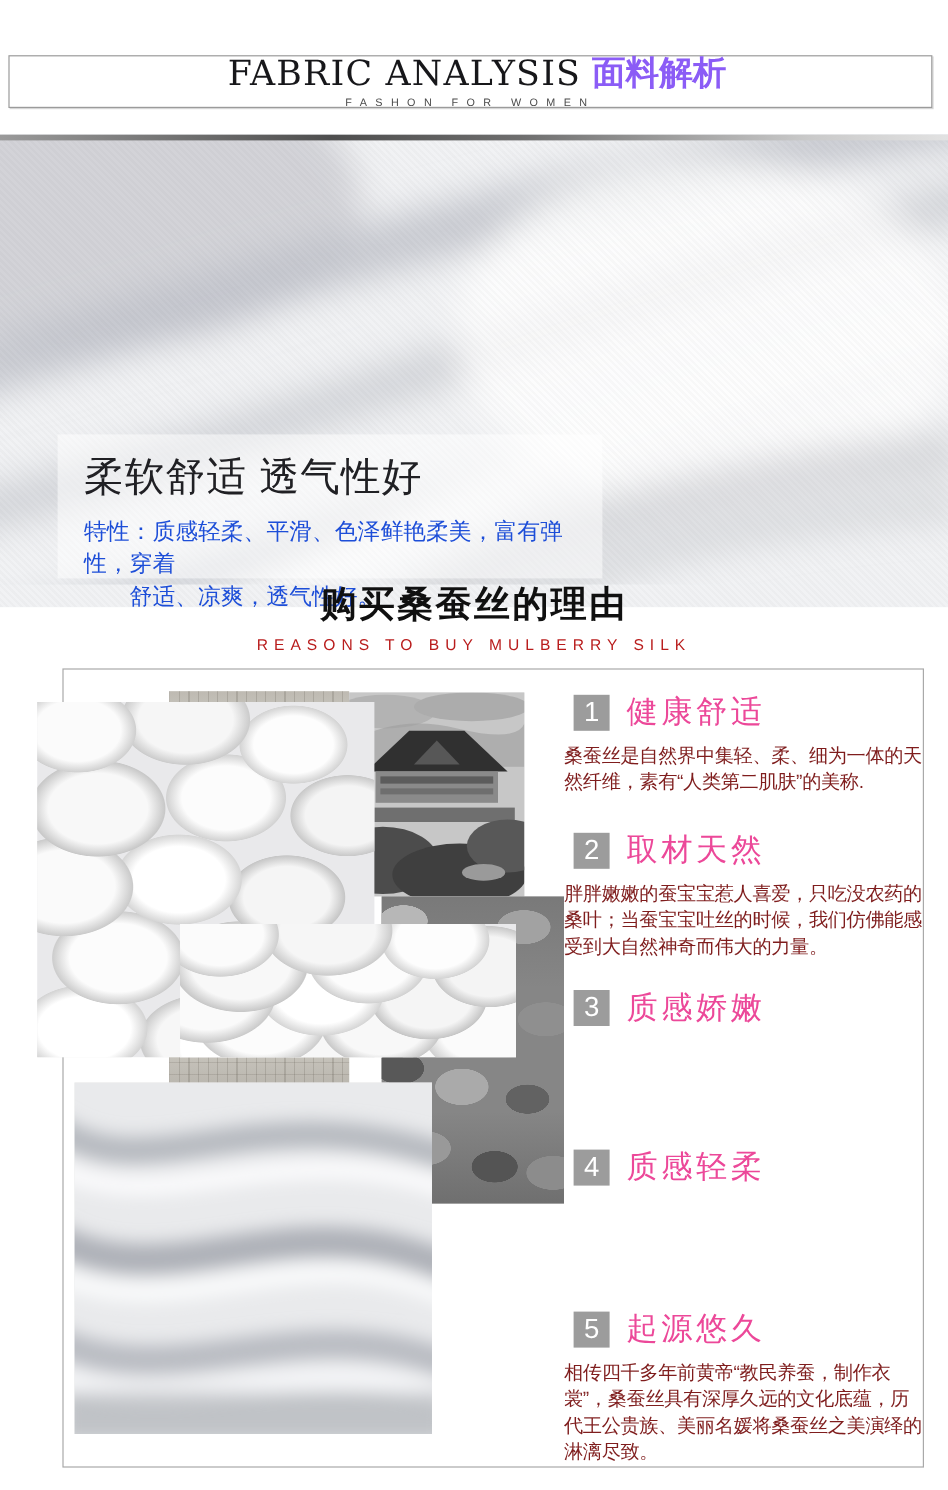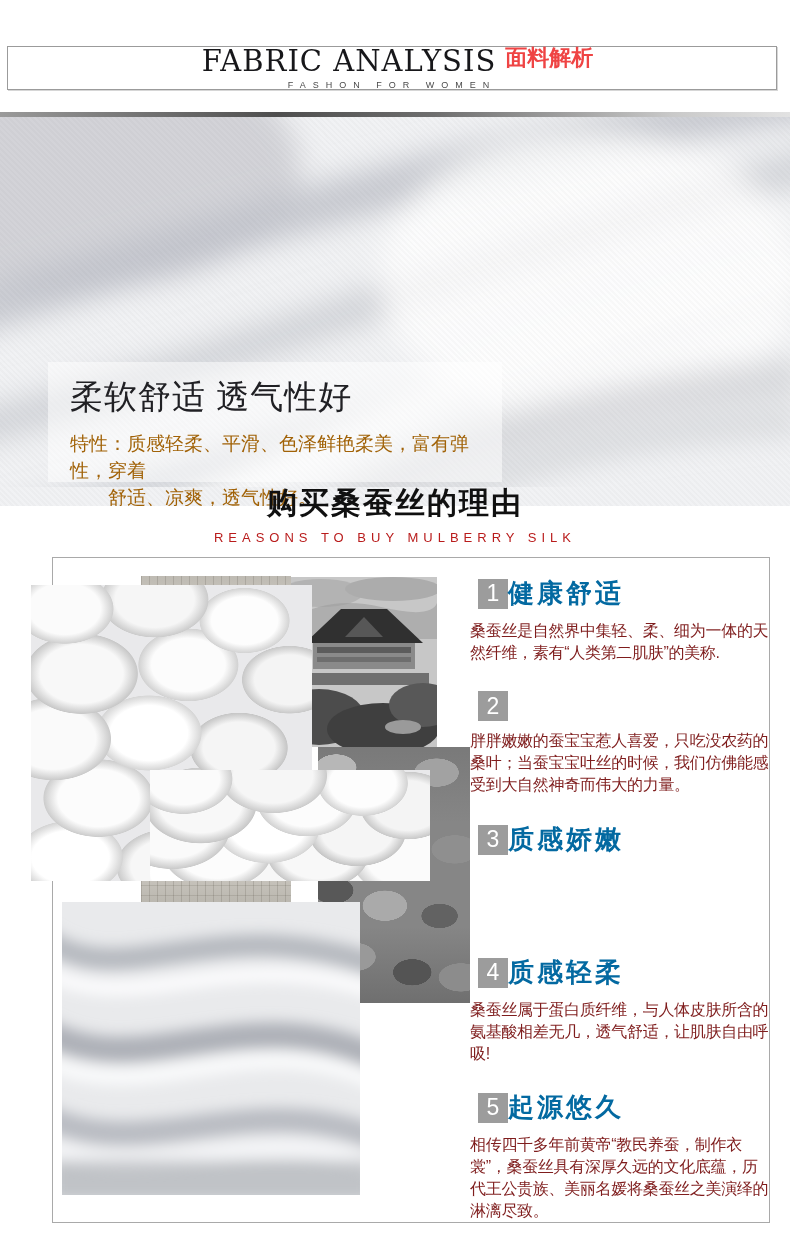--- a/index.html
+++ b/index.html
@@ -8,42 +8,42 @@
     font-family:"Liberation Sans","DejaVu Sans",sans-serif;
     overflow:hidden;
   }
   
   .header-box{
     position:absolute;left:7px;top:46px;width:768px;height:42px;
     border:1px solid #9b9b9b;box-shadow:1px 1px 0 #d6d6d6;
     display:flex;flex-direction:column;align-items:center;justify-content:center;
     background:#fff;
   }
-  .title-row{display:flex;gap:9px;line-height:1;margin-left:11px;}
+  .title-row{display:flex;align-items:center;gap:9px;line-height:1;margin-left:11px;}
   .title-en{font-family:"DejaVu Serif","Liberation Serif",serif;font-size:29px;letter-spacing:1px;color:#17171a;}
-  .title-zh{font-size:22px;font-weight:bold;color:#ef4444;}
+  .title-zh{font-size:28px;font-weight:bold;color:#8b5cf6;}
   .banner-sub{font-size:9px;letter-spacing:7px;color:#4a4a4a;margin-top:4px;}
 
   
   .hero{position:absolute;left:0;top:112px;width:790px;height:394px;overflow:hidden;background:#f1f2f4;}
   .hero svg{position:absolute;left:0;top:0;}
   .hero-strip{
     position:absolute;left:0;top:0;width:790px;height:5px;
     background:linear-gradient(90deg,#9a9a9a,#4e4e4e 35%,#6e6e6e 55%,#c9c9c9 85%,#e2e2e2);
   }
   .hero-texture{
     position:absolute;inset:0;
     background:repeating-linear-gradient(45deg,rgba(0,0,0,.02) 0 2px,transparent 2px 4px);
   }
   .hero-overlay{
     position:absolute;left:48px;top:250px;width:412px;height:94px;
     background:rgba(255,255,255,.52);padding:13px 20px 13px 22px;
   }
   .hero-heading{font-size:33px;color:#202024;letter-spacing:1px;margin:0 0 10px 0;font-weight:500;}
-  .feat{font-size:19px;color:#a16207;line-height:27px;}
+  .feat{font-size:19px;color:#1d4ed8;line-height:27px;}
   .feat-line2{padding-left:38px;}
 
   
   .section-head{position:absolute;left:0;top:483px;width:790px;text-align:center;}
   .sec-title{font-size:30px;font-weight:bold;color:#101010;letter-spacing:2px;}
   .sec-sub{font-size:13px;color:#b91c1c;letter-spacing:5px;margin-top:6px;}
 
   
   .reasons-border{position:absolute;left:52px;top:557px;width:716px;height:664px;border:1px solid #a9a9a9;}
 
@@ -103,21 +103,21 @@
   .ph-silk{left:62px;top:902px;width:298px;height:293px;z-index:4;background:#e9eaec;}
 
   
   .item{position:absolute;left:470px;width:300px;z-index:5;letter-spacing:-0.3px;}
   .item-head{display:flex;align-items:center;}
   .badge{
     width:30px;height:30px;background:#9c9c9c;color:#ffffff;
     font-size:23px;display:flex;align-items:center;justify-content:center;
     margin-left:8px;flex:0 0 auto;letter-spacing:0;
   }
-  .item-title{font-size:26px;color:#0369a1;letter-spacing:3px;font-weight:700;}
+  .item-title{font-size:26px;color:#ec4899;margin-left:14px;letter-spacing:3px;font-weight:400;}
   .item-body{margin-top:9px;font-size:16px;line-height:22px;color:#7f1d1d;}
   .it1{top:576px;} .it2{top:691px;} .it3{top:822px;} .it4{top:955px;} .it5{top:1090px;}
 </style>
 </head>
 <body>
 
 <div class="header-box">
   <div class="title-row">
     <span class="title-en">FABRIC ANALYSIS</span>
     <span class="title-zh">面料解析</span>
@@ -207,37 +207,37 @@
   <div class="item-head">
     <div class="badge">1</div>
     <div class="item-title">健康舒适</div>
   </div>
   <div class="item-body">桑蚕丝是自然界中集轻、柔、细为一体的天然纤维，素有“人类第二肌肤”的美称.</div>
 </div>
 
 <div class="item it2">
   <div class="item-head">
     <div class="badge">2</div>
+    <div class="item-title">取材天然</div>
   </div>
   <div class="item-body">胖胖嫩嫩的蚕宝宝惹人喜爱，只吃没农药的桑叶；当蚕宝宝吐丝的时候，我们仿佛能感受到大自然神奇而伟大的力量。</div>
 </div>
 
 <div class="item it3">
   <div class="item-head">
     <div class="badge">3</div>
     <div class="item-title">质感娇嫩</div>
   </div>
 </div>
 
 <div class="item it4">
   <div class="item-head">
     <div class="badge">4</div>
     <div class="item-title">质感轻柔</div>
   </div>
-  <div class="item-body">桑蚕丝属于蛋白质纤维，与人体皮肤所含的氨基酸相差无几，透气舒适，让肌肤自由呼吸!</div>
 </div>
 
 <div class="item it5">
   <div class="item-head">
     <div class="badge">5</div>
     <div class="item-title">起源悠久</div>
   </div>
   <div class="item-body">相传四千多年前黄帝“教民养蚕，制作衣裳”，桑蚕丝具有深厚久远的文化底蕴，历代王公贵族、美丽名媛将桑蚕丝之美演绎的淋漓尽致。</div>
 </div>
 

